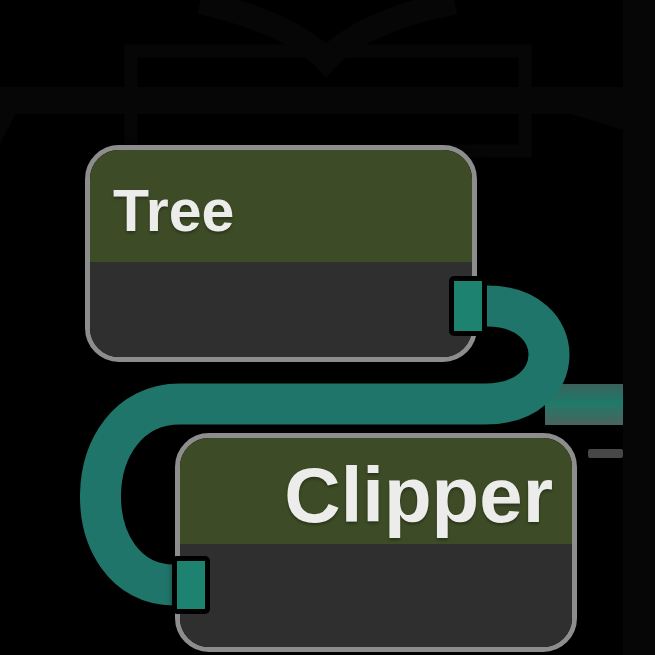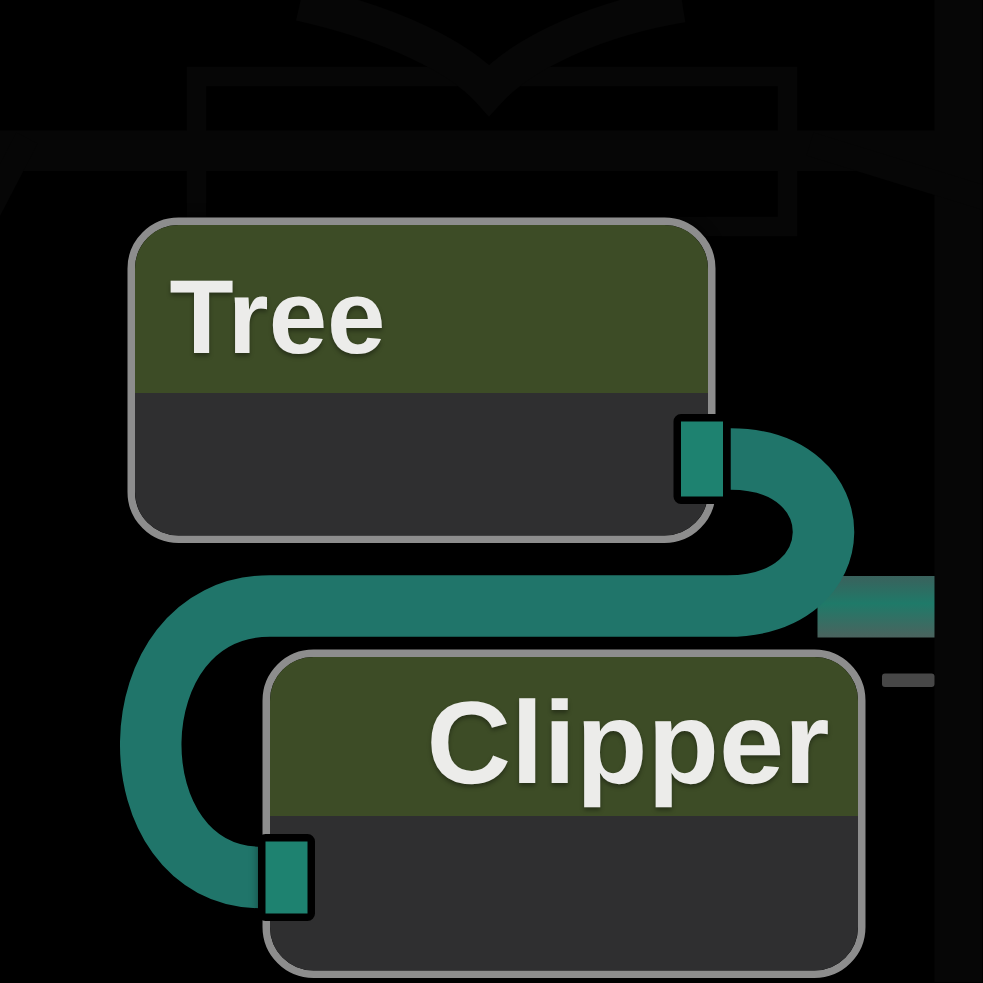--- a/index.html
+++ b/index.html
@@ -46,21 +46,21 @@
     flex: 1;
     background: var(--node-body, #2f2f30);
   }
   .node-title {
     color: var(--node-title, #ececea);
     font-weight: bold;
     white-space: nowrap;
     text-shadow: 0 2px 3px rgba(0,0,0,0.35);
     line-height: 1;
   }
-  .node-tree .node-title    { font-size: 70px; margin-top: 10px; }
+  .node-tree .node-title    { font-size: 59px; margin-top: 10px; }
   .node-clipper .node-title { font-size: 78px; margin-top: 8px; }
   .socket {
     position: absolute;
     box-sizing: border-box;
     background: var(--socket, #1e8270);
     border: 5px solid var(--socket-border, #000);
     border-radius: 5px;
   }
   .socket-out { left: 449px; top: 276px; width: 38px; height: 60px; }
   .socket-in  { left: 172px; top: 556px; width: 38px; height: 58px; }

